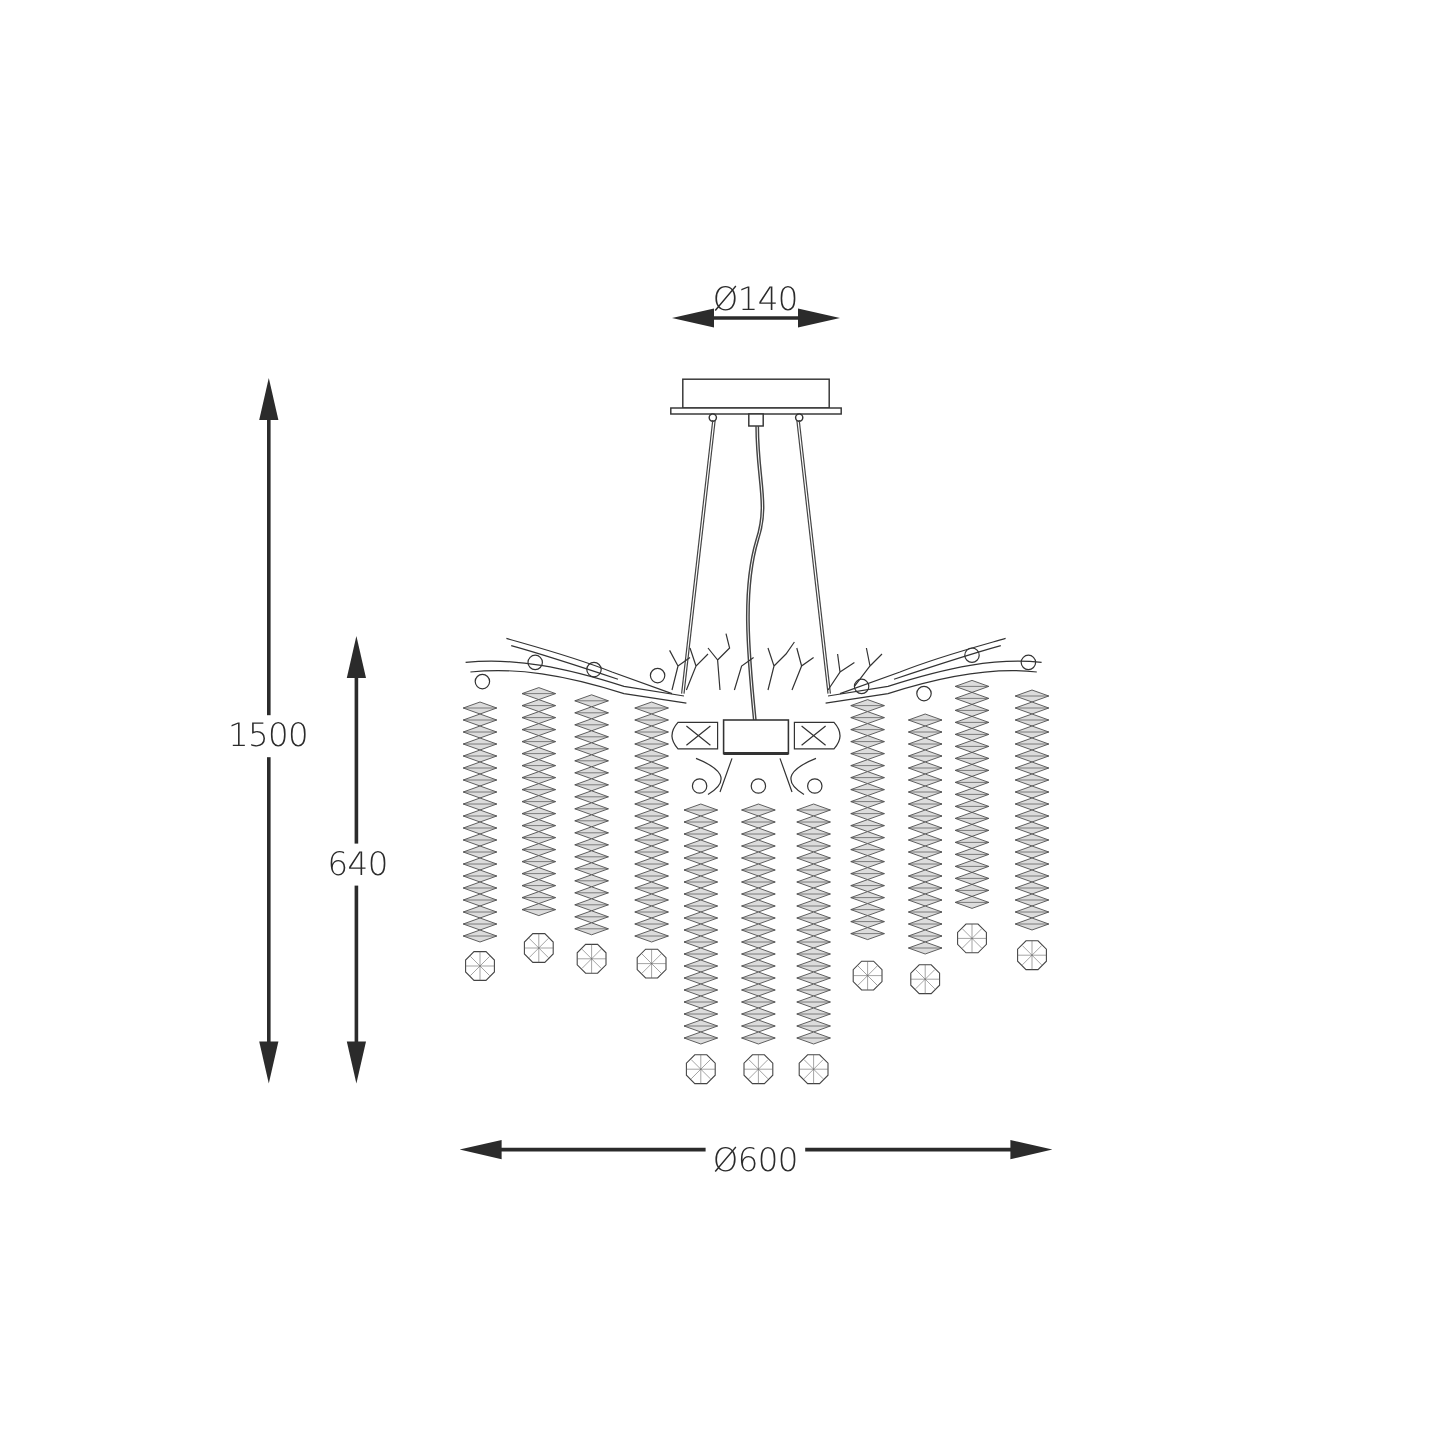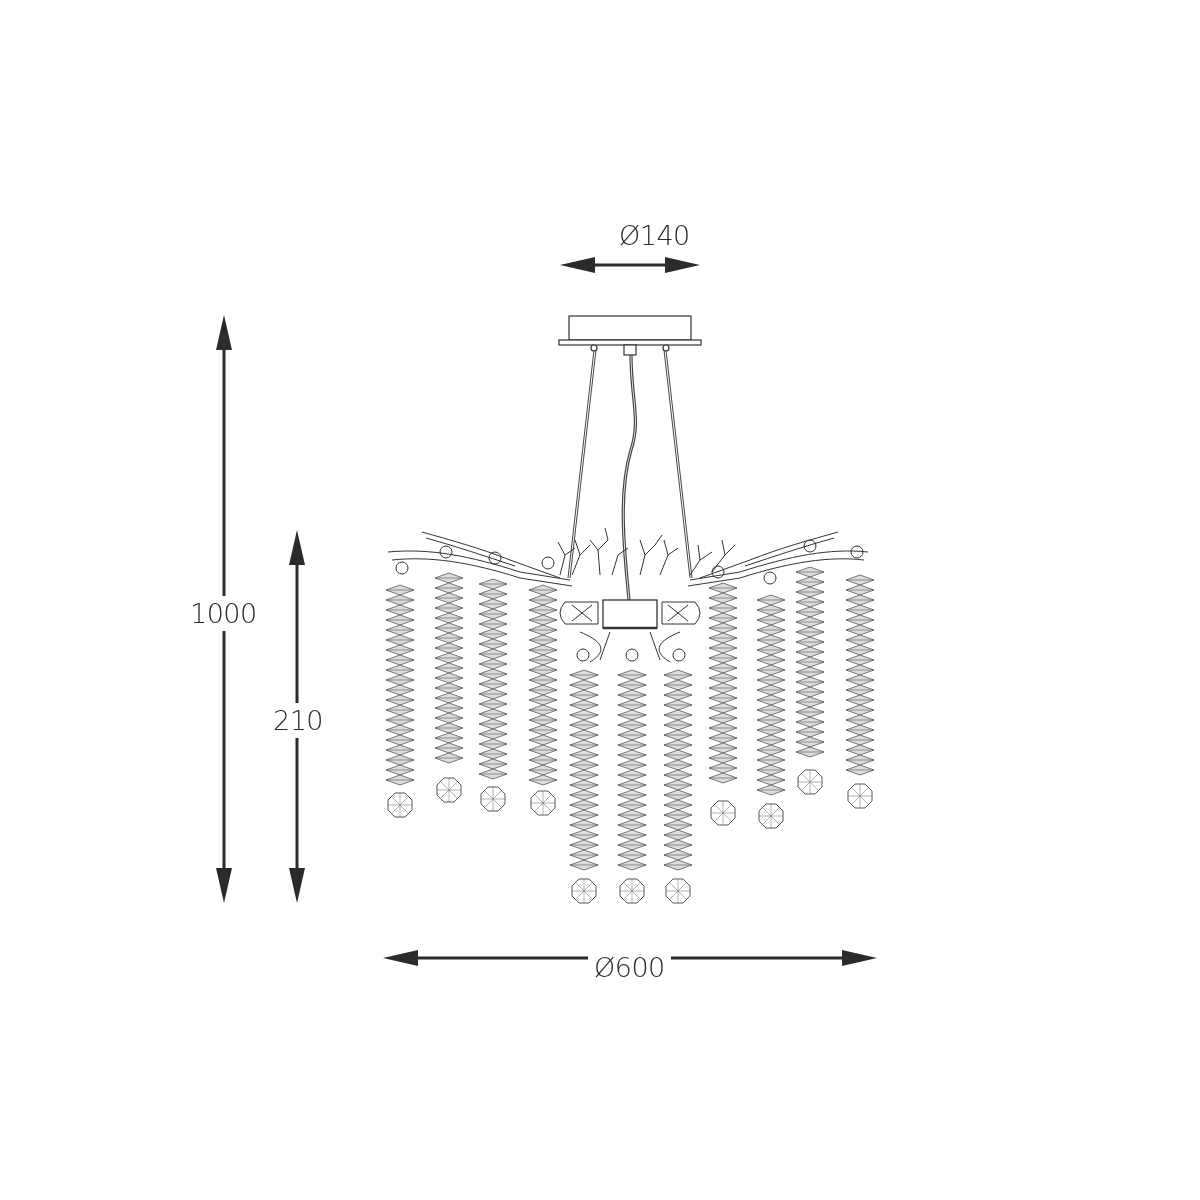--- a/index.html
+++ b/index.html
@@ -1,19 +1,19 @@
 <!DOCTYPE html>
 <html><head>
   <meta charset="utf-8">
   <style>
     html, body { margin: 0; padding: 0; background: #ffffff; }
     body { width: 1200px; height: 1200px; position: relative; overflow: hidden; font-family: "DejaVu Sans", sans-serif; }
     #drawing { position: absolute; left: 0; top: 0; width: 1200px; height: 1200px; }
     .dim-label { position: absolute; font-family: "DejaVu Sans", sans-serif; font-weight: 300; color: #2b2b2b; font-size: 27px; letter-spacing: -0.5px; background: #fff; line-height: 1; white-space: nowrap; }
-    #lbl-top { left: 594px; top: 222px; background: transparent; margin-left: 25px; }
+    #lbl-top { left: 594px; top: 236px; background: transparent; }
     #lbl-1500 { left: 190px; top: 596px; padding: 4px 0; }
     #lbl-410 { left: 273px; top: 703px; padding: 4px 0; }
     #lbl-600 { left: 588px; top: 954px; padding: 0 6px; }
   </style>
 </head>
 <body>
 
 <svg id="drawing" viewBox="0 0 1200 1200" xmlns="http://www.w3.org/2000/svg">
   <defs>
     <g id="bead">
@@ -357,15 +357,15 @@
       <circle cx="770" cy="578" r="6"></circle>
       <circle cx="810" cy="546" r="6"></circle>
       <circle cx="857" cy="552" r="6"></circle>
     <circle cx="583" cy="655" r="6"></circle>
       <circle cx="632" cy="655" r="6"></circle>
       <circle cx="679" cy="655" r="6"></circle>
   </g>
 </svg>
 
 <div class="dim-label" id="lbl-top">Ø140</div>
-<div class="dim-label" id="lbl-1500">1000</div>
-<div class="dim-label" id="lbl-410">210</div>
+<div class="dim-label" id="lbl-1500">1500</div>
+<div class="dim-label" id="lbl-410">640</div>
 <div class="dim-label" id="lbl-600">Ø600</div>
 
 </body></html>

